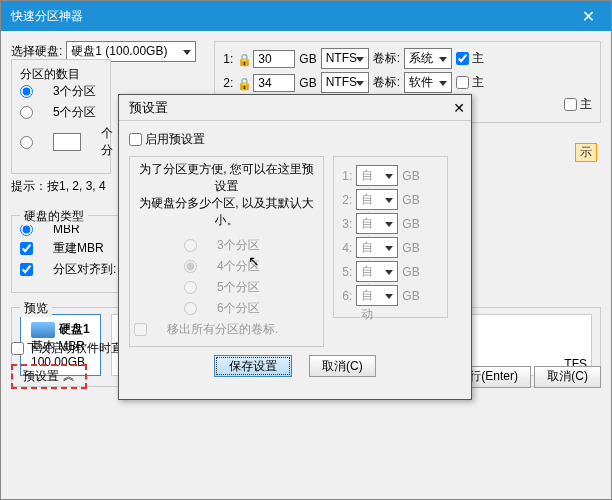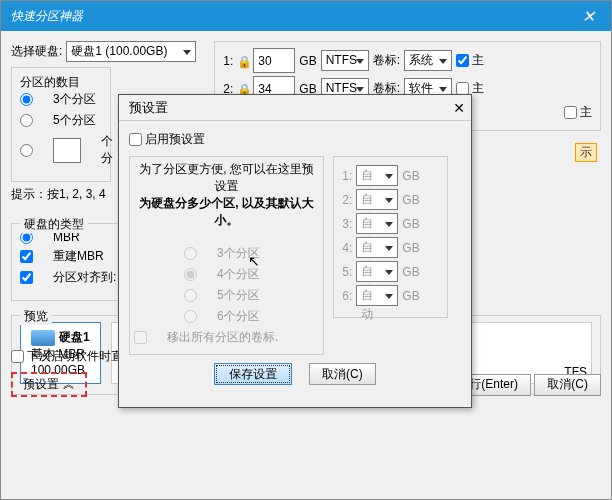--- a/index.html
+++ b/index.html
@@ -1,26 +1,26 @@
 <!DOCTYPE html>
 <html><head>
 <meta charset="utf-8">
 <style>
 * { box-sizing: border-box; margin: 0; padding: 0; }
 body { font-family: "Microsoft YaHei", sans-serif; font-size: 12px; background: #f0f0f0; width: 612px; height: 500px; overflow: hidden; position: relative; }
 .window { width: 612px; height: 500px; background: #f0f0f0; border: 1px solid #888; }
-.titlebar { height: 30px; background: #1e90d8; display: flex; align-items: center; justify-content: space-between; padding: 0 0 0 10px; color: #fff; font-style: italic; }
+.titlebar { height: 30px; background: #1e90d8; display: flex; align-items: center; justify-content: space-between; padding: 0 0 0 10px; color: #fff; }
 .titlebar-title { font-size: 12px; }
 .close-btn { width: 45px; height: 30px; display: flex; align-items: center; justify-content: center; color: #fff; font-size: 16px; cursor: pointer; }
 .main { padding: 10px; position: relative; }
 .row1 { display: flex; align-items: flex-start; gap: 18px; }
 .row1-left { display: flex; align-items: center; gap: 4px; }
 .select { border: 1px solid #7a7a7a; background: #fff; height: 21px; padding: 0 18px 0 4px; font-size: 12px; position: relative; display: inline-block; line-height: 19px; }
 .select::after { content: ''; position: absolute; right: 4px; top: 8px; border-left: 4px solid transparent; border-right: 4px solid transparent; border-top: 5px solid #333; }
-.input-num { border: 1px solid #7a7a7a; background: #fff; height: 25px; width: 42px; padding: 0 4px; font-size: 12px; }
+.input-num { border: 1px solid #7a7a7a; background: #fff; height: 18px; width: 42px; padding: 0 4px; font-size: 12px; }
 .gbox { border: 1px solid #ccc; padding: 6px 8px 10px 8px; margin-top: 6px; position: relative; background: #f0f0f0; }
 .gbox-title { position: absolute; top: -8px; left: 8px; background: #f0f0f0; padding: 0 4px; font-size: 12px; }
 .group-row { display: flex; align-items: center; gap: 20px; margin-bottom: 4px; }
 .radio, .checkbox { width: 13px; height: 13px; }
 .lock { display: inline-block; width: 12px; height: 12px; color: #666; }
 .btn { border: 1px solid #999; background: linear-gradient(#fff,#e3e3e3); height: 22px; padding: 0 12px; font-size: 12px; cursor: pointer; }
 .part-row { display: flex; align-items: center; gap: 4px; margin-bottom: 3px; }
 .disk-card { background: #fff; border: 1px solid #3a86c8; padding: 6px 10px; display: inline-block; }
 .disk-icon { display:inline-block; width:24px; height:16px; background:linear-gradient(#7ec3ff,#3a86c8); border-radius:2px; margin-right:4px; vertical-align:middle; }
 .bottom-bar { position: absolute; bottom: 8px; left: 10px; right: 10px; }
@@ -167,21 +167,21 @@
       <span class="modal-close">✕</span>
     </div>
     <div class="modal-body">
       <div class="chk-wrap" style="margin-bottom:8px;">
           <input type="checkbox" class="checkbox" style="">
           <span>启用预设置</span>
         </div>
       <div>
         <div class="modal-left">
           <div style="text-align:center">为了分区更方便, 您可以在这里预设置</div>
-          <div style="text-align:center; margin-bottom:16px;font-weight:bold;">为硬盘分多少个区, 以及其默认大小。</div>
+          <div style="text-align:center; margin-bottom:8px;">为硬盘分多少个区, 以及其默认大小。</div>
           <div style="padding-left:50px">
             <div class="group-row disabled">
                 <input type="radio" class="radio" disabled="" style="">
                 <span>3个分区</span>
               </div>
             <div class="group-row disabled">
                 <input type="radio" class="radio" disabled="" checked="" style="">
                 <span>4个分区</span>
               </div>
             <div class="group-row disabled">

